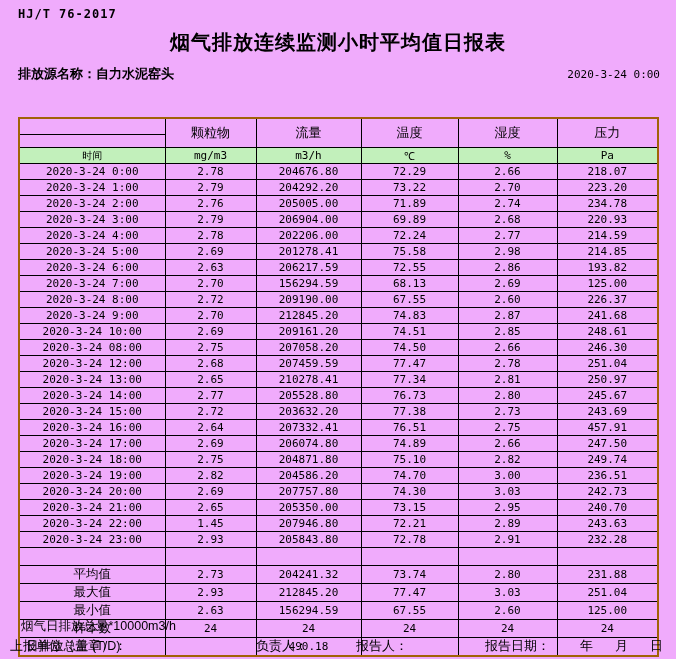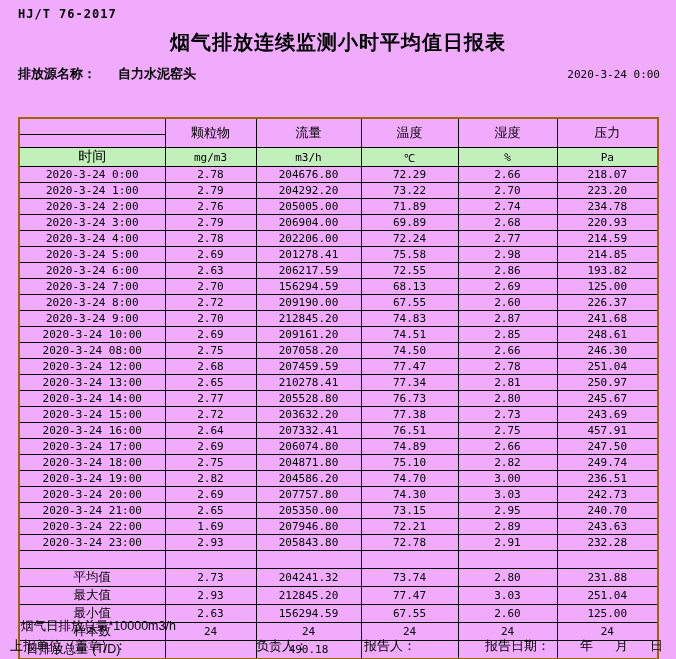--- a/index.html
+++ b/index.html
@@ -17,21 +17,21 @@
   }
   .title{
     position:absolute;top:29px;left:0;width:100%;
     text-align:center;font-size:20px;font-weight:bold;letter-spacing:1px;
   }
   .source-row{
     position:absolute;top:65px;left:18px;right:16px;
     display:flex;justify-content:space-between;align-items:baseline;
   }
   .source-left{font-size:13px;font-weight:bold;}
-  .source-name{margin-left:22px;}
+  .source-name{}
   .report-datetime{
     font-size:11px;
     font-family:"DejaVu Sans Mono","Liberation Mono",monospace;
   }
   table.report{
     position:absolute;left:18px;top:117px;
     border-collapse:collapse;table-layout:fixed;
     width:639px;
   }
   table.report td,table.report th{
@@ -49,21 +49,21 @@
   col.c-hum{width:99px;}
   col.c-press{width:101px;}
   tr.hrow-a td, tr.hrow-a th{height:14px;}
   tr.hrow-b td{height:12px;}
   tr.hrow-a th{font-size:13px;height:28px;}
   tr.unit-row td{
     height:15px;
     background:var(--green,#c2f0bb);
     font-size:11px;
   }
-  tr.unit-row td.time-head{font-size:14px;}
+  tr.unit-row td.time-head{font-size:10px;}
   tr.unit-row td.unit-cell{
     font-family:"DejaVu Sans Mono","Liberation Mono",monospace;
   }
   tbody.data tr td{height:15px;}
   td.time-cell,td.num-cell{
     font-size:11px;
     font-family:"DejaVu Sans Mono","Liberation Mono",monospace;
   }
   tr.empty-row td{height:17px;}
   tbody.summary tr td{height:15px;}
@@ -74,21 +74,21 @@
     font-size:12.5px;
     margin-left:11px;
   }
   .signature-row{
     position:absolute;left:0;top:637px;width:676px;height:18px;
     font-size:13px;
   }
   .signature-row span{position:absolute;top:0;white-space:nowrap;}
   .sig-unit{left:10px;}
   .sig-resp{left:256px;}
-  .sig-reporter{left:364px;}
+  .sig-reporter{left:356px;}
   .sig-date{left:485px;}
   .sig-year{left:580px;}
   .sig-month{left:615px;}
   .sig-day{left:650px;}
 </style>
 </head>
 <body>
 
 <div class="page">
 
@@ -305,21 +305,21 @@
         <tr>
           <td class="time-cell">2020-3-24 21:00</td>
           <td class="num-cell">2.65</td>
           <td class="num-cell">205350.00</td>
           <td class="num-cell">73.15</td>
           <td class="num-cell">2.95</td>
           <td class="num-cell">240.70</td>
         </tr>
         <tr>
           <td class="time-cell">2020-3-24 22:00</td>
-          <td class="num-cell">1.69</td>
+          <td class="num-cell">1.45</td>
           <td class="num-cell">207946.80</td>
           <td class="num-cell">72.21</td>
           <td class="num-cell">2.89</td>
           <td class="num-cell">243.63</td>
         </tr>
         <tr>
           <td class="time-cell">2020-3-24 23:00</td>
           <td class="num-cell">2.93</td>
           <td class="num-cell">205843.80</td>
           <td class="num-cell">72.78</td>

